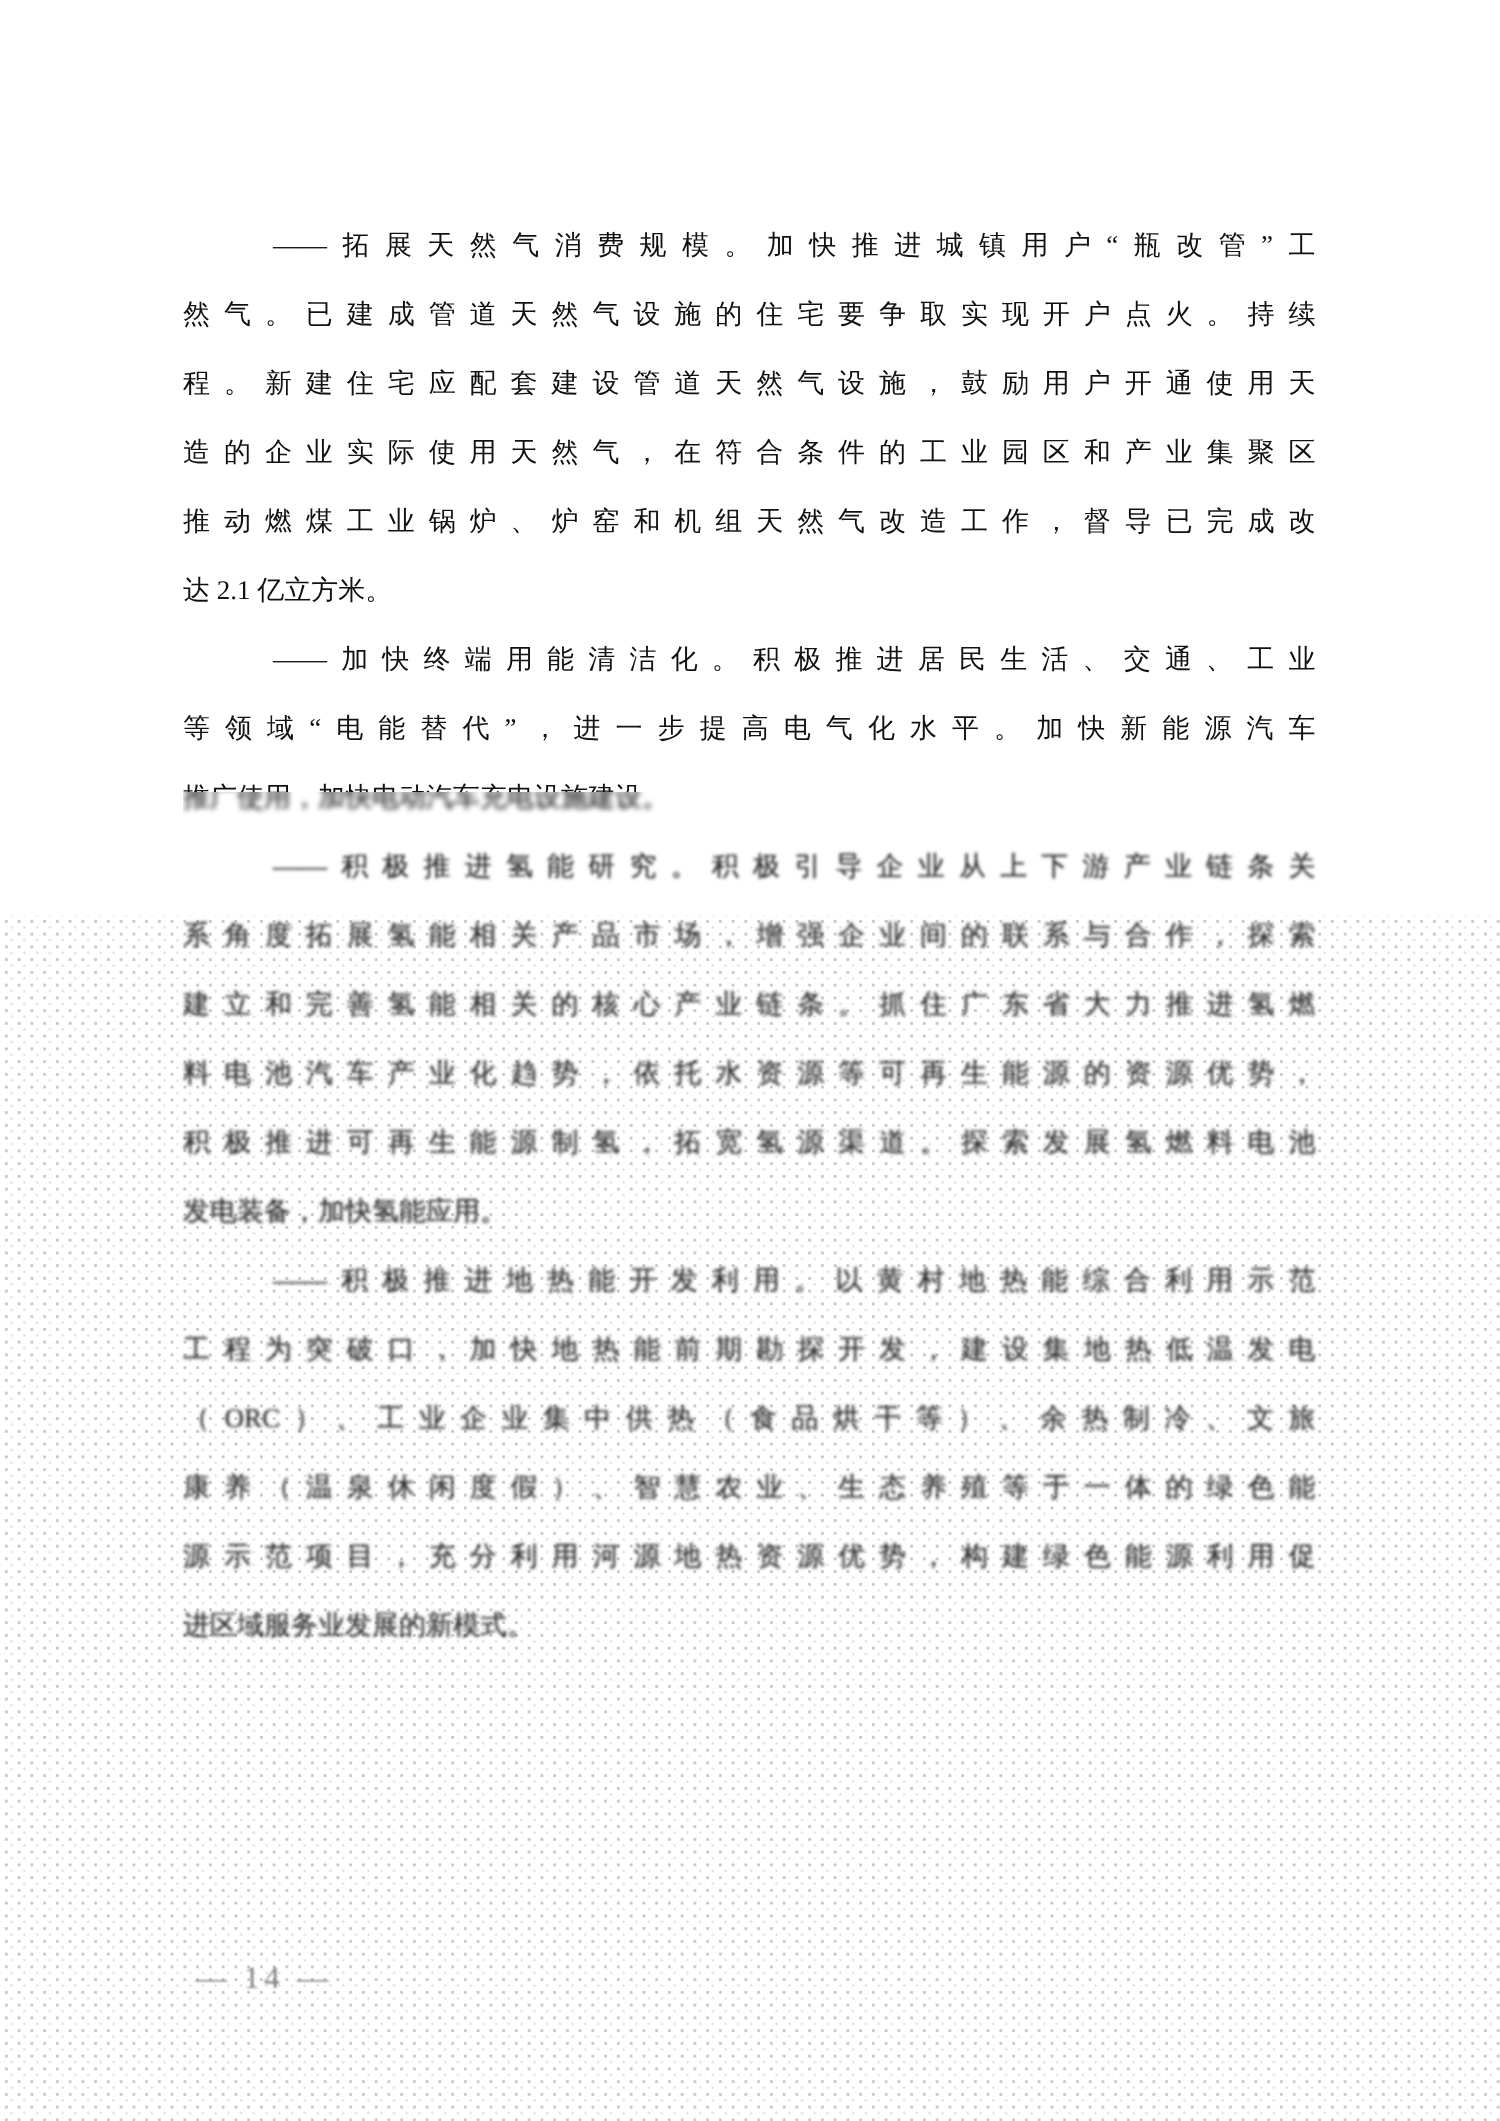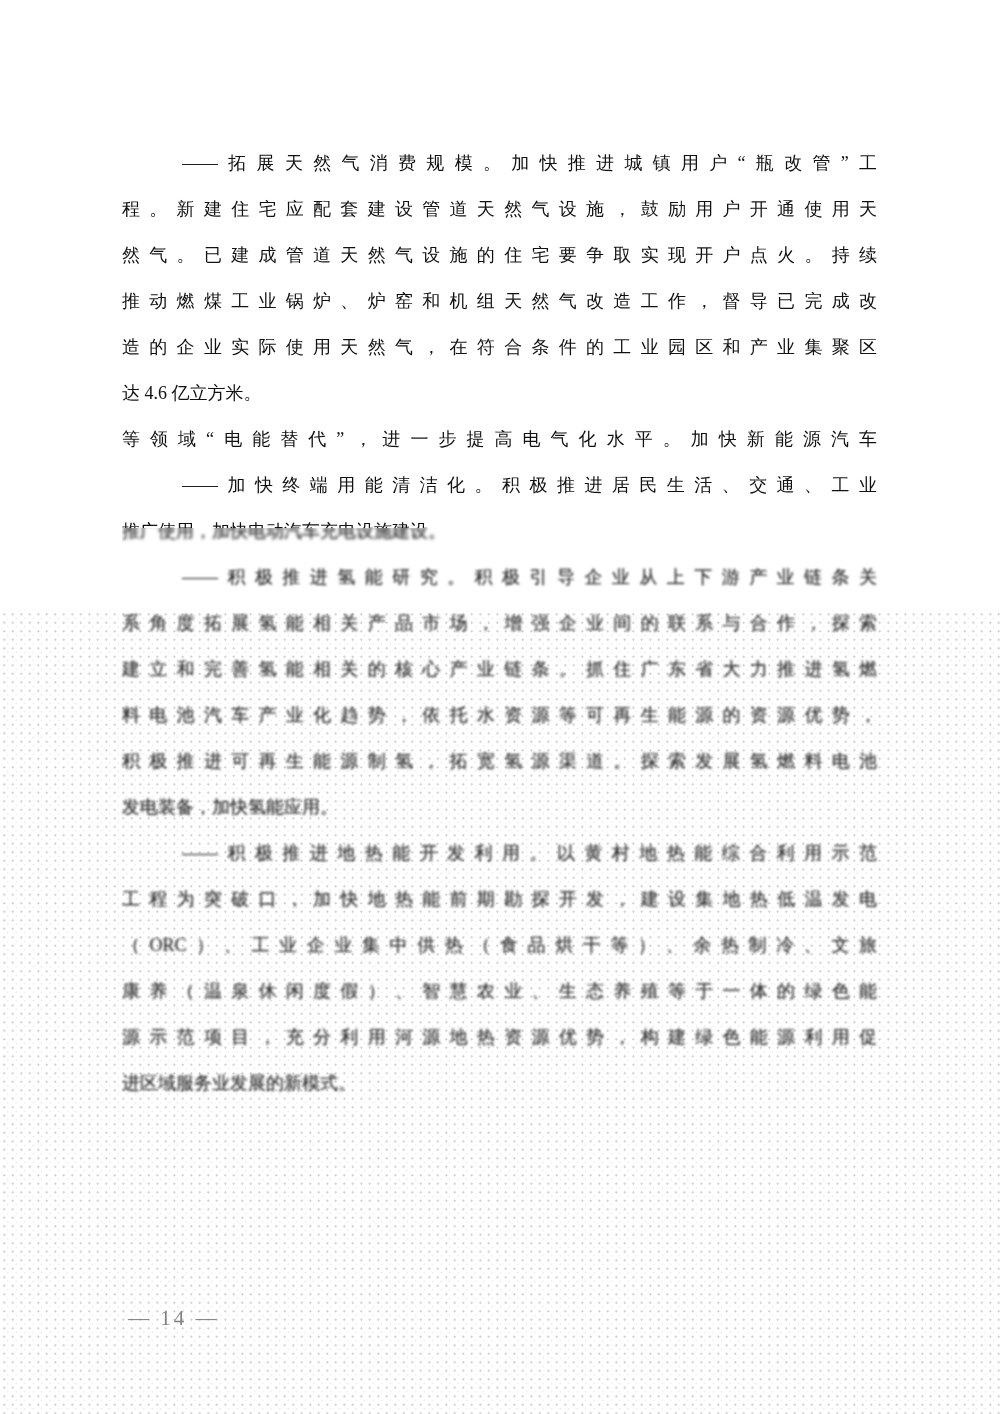--- a/index.html
+++ b/index.html
@@ -70,50 +70,50 @@
   .split-sharp { clip-path: inset(0 0 26px 0); }
   .split-blur  {
     clip-path: inset(20px 0 0 0);
     filter: blur(1.6px);
     color: var(--fuzzy-text-color);
     text-shadow: 0 0 2px rgba(70,70,70,0.5);
   }
 
   .page-footer {
     position: absolute;
-    left: 128px; top: 1306px;
+    left: 116px; top: 1306px;
     width: 120px;
-    text-align: left;
+    text-align: center;
     font-size: 21px;
     letter-spacing: 3px;
     color: var(--footer-color);
     filter: blur(0.6px);
   }
 </style>
 </head>
 <body>
 
 <div>
 
   <div class="scan-texture"></div>
 
   <div class="content">
 
     <div>
       <div class="line indent">——拓展天然气消费规模。加快推进城镇用户“瓶改管”工</div>
+      <div class="line">然气。已建成管道天然气设施的住宅要争取实现开户点火。持续</div>
       <div class="line">程。新建住宅应配套建设管道天然气设施，鼓励用户开通使用天</div>
-      <div class="line">然气。已建成管道天然气设施的住宅要争取实现开户点火。持续</div>
+      <div class="line">造的企业实际使用天然气，在符合条件的工业园区和产业集聚区</div>
       <div class="line">推动燃煤工业锅炉、炉窑和机组天然气改造工作，督导已完成改</div>
-      <div class="line">造的企业实际使用天然气，在符合条件的工业园区和产业集聚区</div>
-      <div class="line last">达 4.6 亿立方米。</div>
+      <div class="line last">达 2.1 亿立方米。</div>
     </div>
 
     <div>
+      <div class="line indent">——加快终端用能清洁化。积极推进居民生活、交通、工业</div>
       <div class="line">等领域“电能替代”，进一步提高电气化水平。加快新能源汽车</div>
-      <div class="line indent">——加快终端用能清洁化。积极推进居民生活、交通、工业</div>
       <div class="line last split">
         <span class="split-layer split-sharp">推广使用，加快电动汽车充电设施建设。</span>
         <span class="split-layer split-blur">推广使用，加快电动汽车充电设施建设。</span>
       </div>
     </div>
 
     <div>
       <div class="line indent fuzzy">——积极推进氢能研究。积极引导企业从上下游产业链条关</div>
       <div class="line fuzzy">系角度拓展氢能相关产品市场，增强企业间的联系与合作，探索</div>
       <div class="line fuzzy">建立和完善氢能相关的核心产业链条。抓住广东省大力推进氢燃</div>

